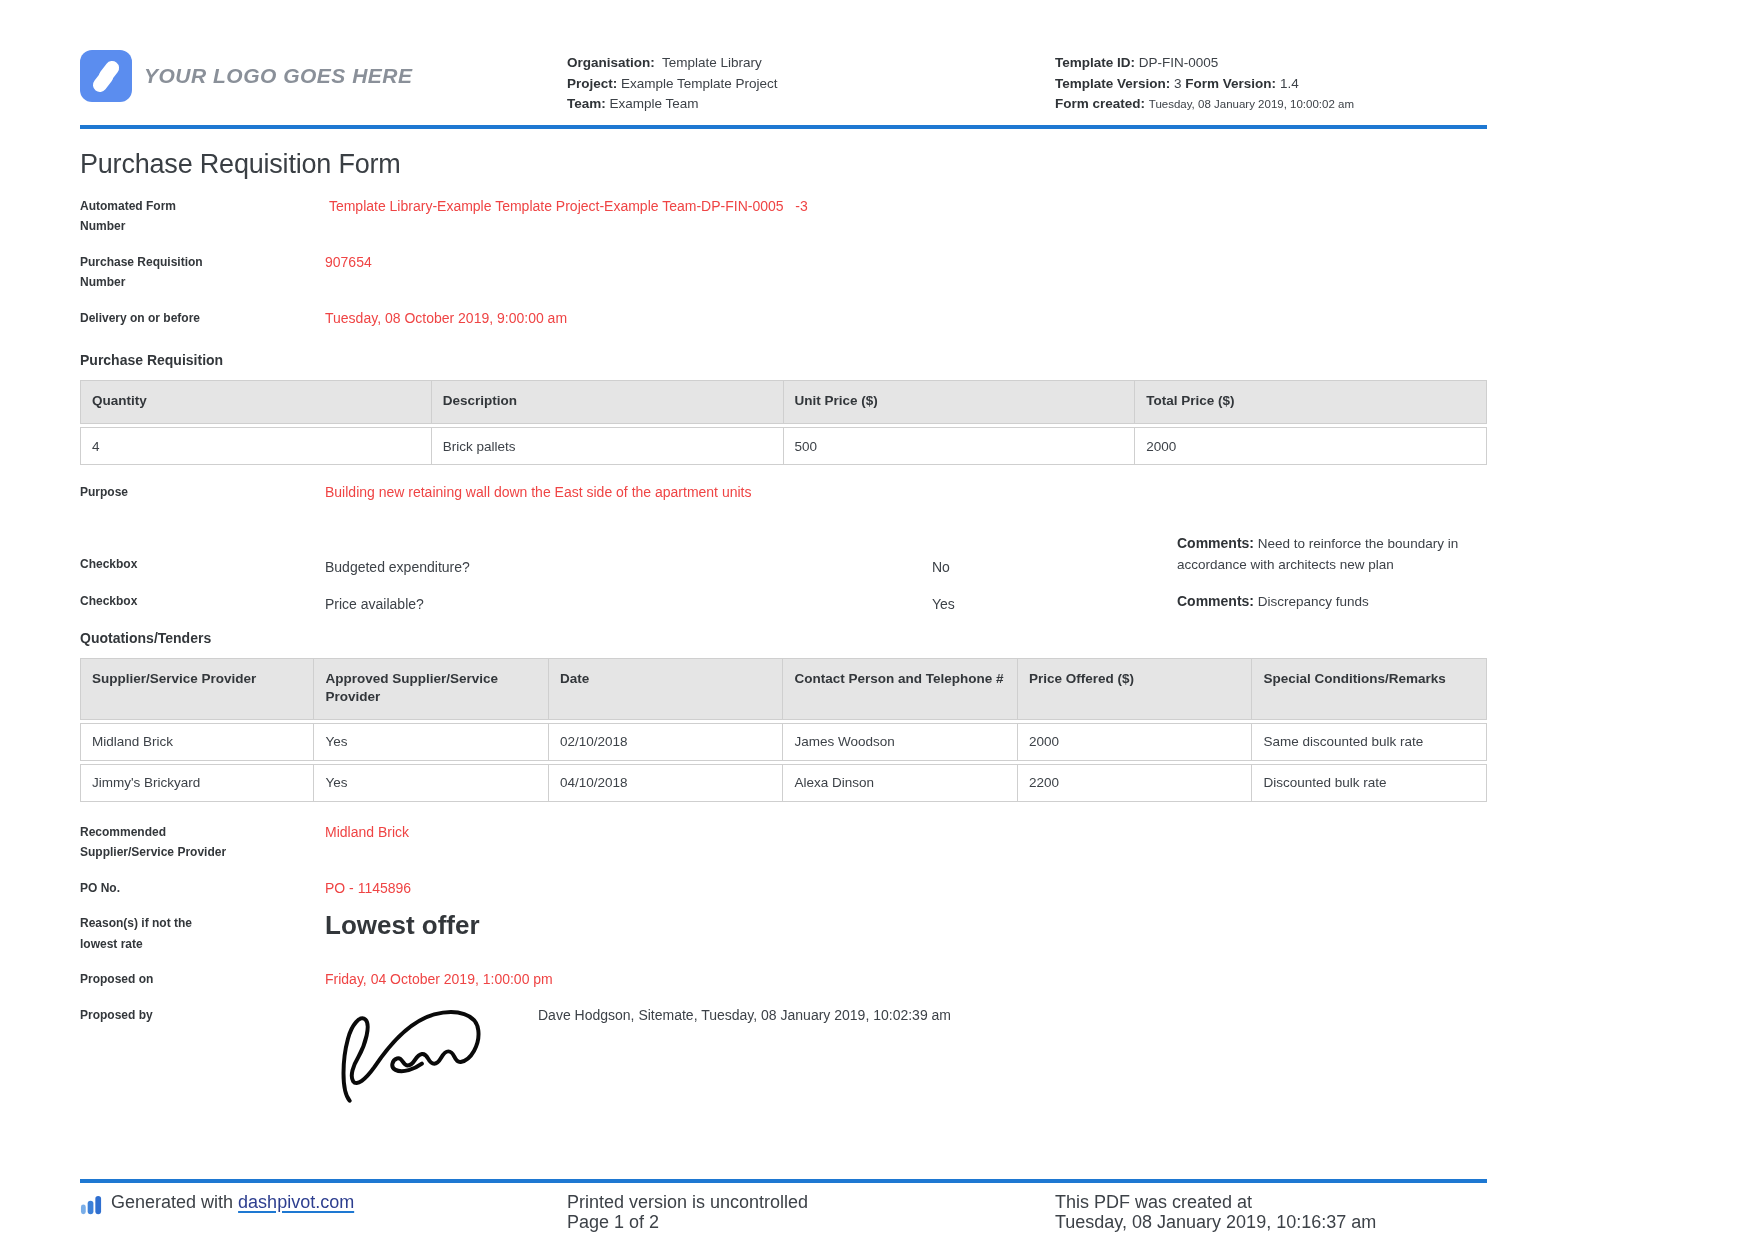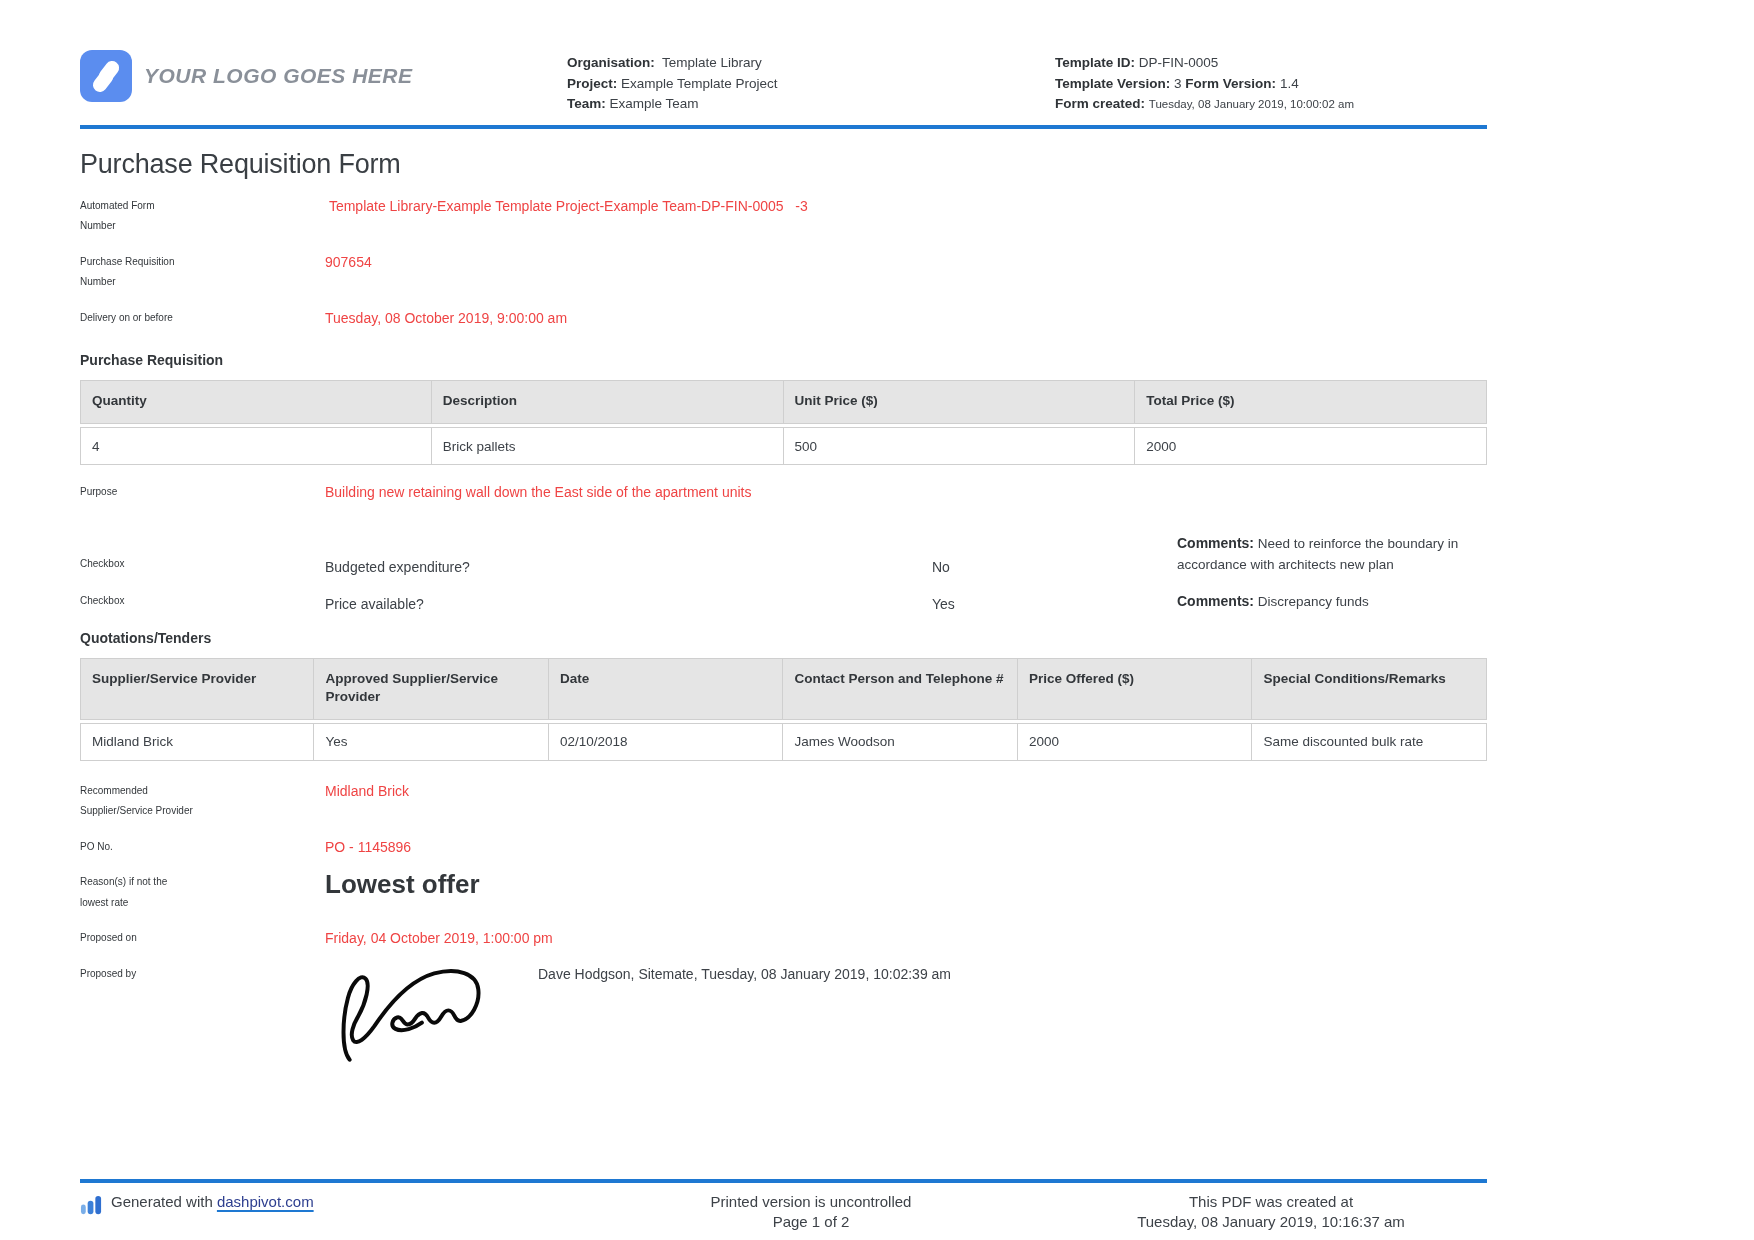--- a/index.html
+++ b/index.html
@@ -21,21 +21,21 @@
   .logo-text { color:#8a9099; font-size:21px; font-weight:bold; font-style:italic;
     letter-spacing:.5px; }
   .meta { font-size:13.5px; line-height:20.5px; color:#3d4248; margin-top:3px; }
   .meta b { color:#2f3337; }
   .meta .small { font-size:11.5px; }
   .rule { border:none; height:4px; background:#1e78d2; margin:10px 0 0 0; }
 
   
   .title { font-size:27px; font-weight:400; color:#3a3f44; margin:20px 0 16px 0; letter-spacing:-0.2px; }
   .frow { display:flex; align-items:flex-start; margin-bottom:15px; }
-  .flabel { width:245px; flex:0 0 245px; font-weight:normal; color:#33373b; font-size:10px;
+  .flabel { width:245px; flex:0 0 245px; font-weight:bold; color:#33373b; font-size:12px;
     line-height:20.5px; white-space:pre-line; }
   .fvalue { font-size:14px; line-height:20.5px; color:#ef4444; white-space:pre-wrap; }
   .section-title { font-weight:bold; font-size:14px; color:#33373b; margin:24px 0 9px 0; }
 
   
   table { width:100%; border-collapse:separate; border-spacing:0 3px; font-size:13.5px; }
   th, td { border:1px solid #cfcfcf; border-left:none; padding:8px 11px; text-align:left; }
   th:first-child, td:first-child { border-left:1px solid #cfcfcf; }
   th { background:#e5e5e5; font-weight:bold; color:#33373b; vertical-align:top;
     padding-top:11px; padding-bottom:13px; line-height:18px; }
@@ -52,21 +52,21 @@
 
   .big-value { font-size:26px; font-weight:bold; color:#33373b; line-height:28px; margin-top:-2px; }
 
   
   .sig-row { display:flex; align-items:flex-start; }
   .sig-box { width:213px; flex:0 0 213px; }
   .sig-name { font-size:14px; line-height:20.5px; }
 
   
   .footer { position:absolute; left:80px; top:1151px; width:1407px;
-    border-top:4px solid #1e78d2; padding-top:9px; display:flex; font-size:15px; line-height:20px;text-align:center; }
+    border-top:4px solid #1e78d2; padding-top:9px; display:flex; font-size:18px; line-height:20px; }
   .footer .left { display:flex; align-items:flex-start; gap:8px; }
   .flink { color:#2d3e8f; text-decoration:underline; text-decoration-color:#1e78d2;
     text-decoration-thickness:2px; text-underline-offset:3px; cursor:pointer; }
 </style>
 </head>
 <body>
 
 <div class="page">
   <div class="content">
 
@@ -170,20 +170,28 @@
         </thead>
         <tbody>
           <tr>
             <td>Midland Brick</td>
             <td>Yes</td>
             <td>02/10/2018</td>
             <td>James Woodson</td>
             <td>2000</td>
             <td>Same discounted bulk rate</td>
           </tr>
+          <tr>
+            <td>Jimmy's Brickyard</td>
+            <td>Yes</td>
+            <td>04/10/2018</td>
+            <td>Alexa Dinson</td>
+            <td>2200</td>
+            <td>Discounted bulk rate</td>
+          </tr>
         </tbody>
       </table>
 
     <div class="frow" style="margin-top:17px;">
       <div class="flabel">Recommended
 Supplier/Service Provider</div>
       <div class="fvalue">Midland Brick</div>
     </div>
     <div class="frow">
       <div class="flabel">PO No.</div>

